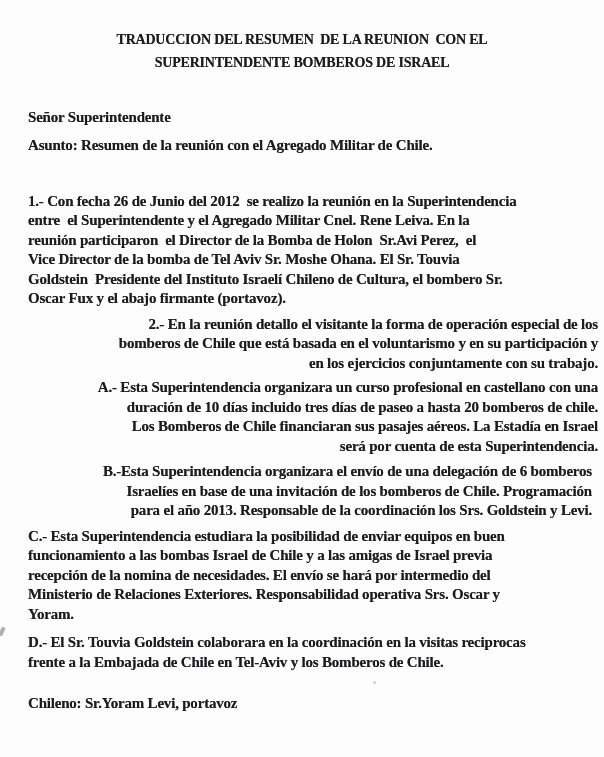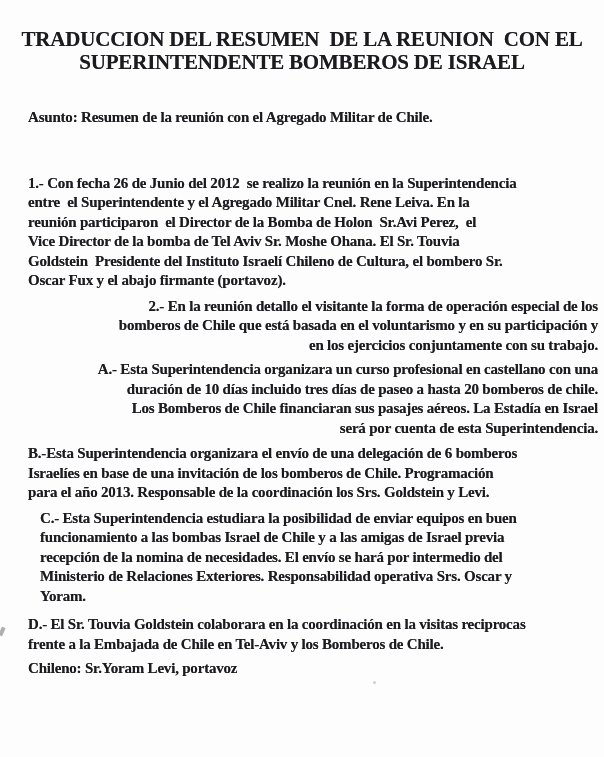--- a/index.html
+++ b/index.html
@@ -17,46 +17,46 @@
     position: relative;
     width: 604px;
     height: 757px;
     box-sizing: border-box;
     padding: 28px 6px 0 28px;
     background: #fdfdfd;
     color: #1c1c20;
     font-weight: bold;
   }
   .doc-title {
-    font-size: 21px;
+    font-size: 14px;
     line-height: 23px;
     letter-spacing: -0.2px;
     text-align: center;
     white-space: pre-wrap;
     margin: 0 0 34px -28px;
     width: 604px;
     text-shadow: 0 0 0.5px rgba(25,25,30,0.65);
   }
   .line {
     font-size: 15px;
     line-height: 19.5px;
     letter-spacing: -0.2px;
     white-space: pre-wrap;
     margin: 0;
     text-shadow: 0 0 0.5px rgba(25,25,30,0.6);
   }
   .salutation { margin: 0 0 8.5px; }
-  .subject    { margin: 0 0 46px; }
+  .subject    { margin: 0 0 36px; }
   .para-1     { margin: 16px 0 6px; }
   .para-2     { margin: 0 0 5px; text-align: right; }
   .note-line  { margin: 0 0 4.5px; }
   .para-a     { margin: 0 0 6px; text-align: right; }
-  .para-b     { margin: 0 0 6px; }
-  .para-c     { margin: 0 12px 9px; }
-  .para-d     { margin: 0 0 5px; }
+  .para-b     { margin: 0 6px 6px; text-align: right; }
+  .para-c     { margin: 0 0 9px; }
+  .para-d     { margin: 0 0 22px; }
   .closing    { margin: 0; }
   .edge-mark {
     position: absolute;
     left: 0px;
     top: 627px;
     width: 4px;
     height: 9px;
     background: #9a9aa2;
     transform: rotate(24deg);
     border-radius: 1px;
@@ -74,20 +74,21 @@
   }
 </style>
 </head>
 <body>
 
 <div class="page">
 
   <h1 class="doc-title">TRADUCCION DEL RESUMEN  DE LA REUNION  CON EL
 SUPERINTENDENTE BOMBEROS DE ISRAEL</h1>
 
+  <p class="line salutation">Señor Superintendente</p>
 
   <p class="line subject">Asunto: Resumen de la reunión con el Agregado Militar de Chile.</p>
 
   <p class="line para-1">1.- Con fecha 26 de Junio del 2012  se realizo la reunión en la Superintendencia
 entre  el Superintendente y el Agregado Militar Cnel. Rene Leiva. En la
 reunión participaron  el Director de la Bomba de Holon  Sr.Avi Perez,  el
 Vice Director de la bomba de Tel Aviv Sr. Moshe Ohana. El Sr. Touvia
 Goldstein  Presidente del Instituto Israelí Chileno de Cultura, el bombero Sr.
 Oscar Fux y el abajo firmante (portavoz).</p>
 

